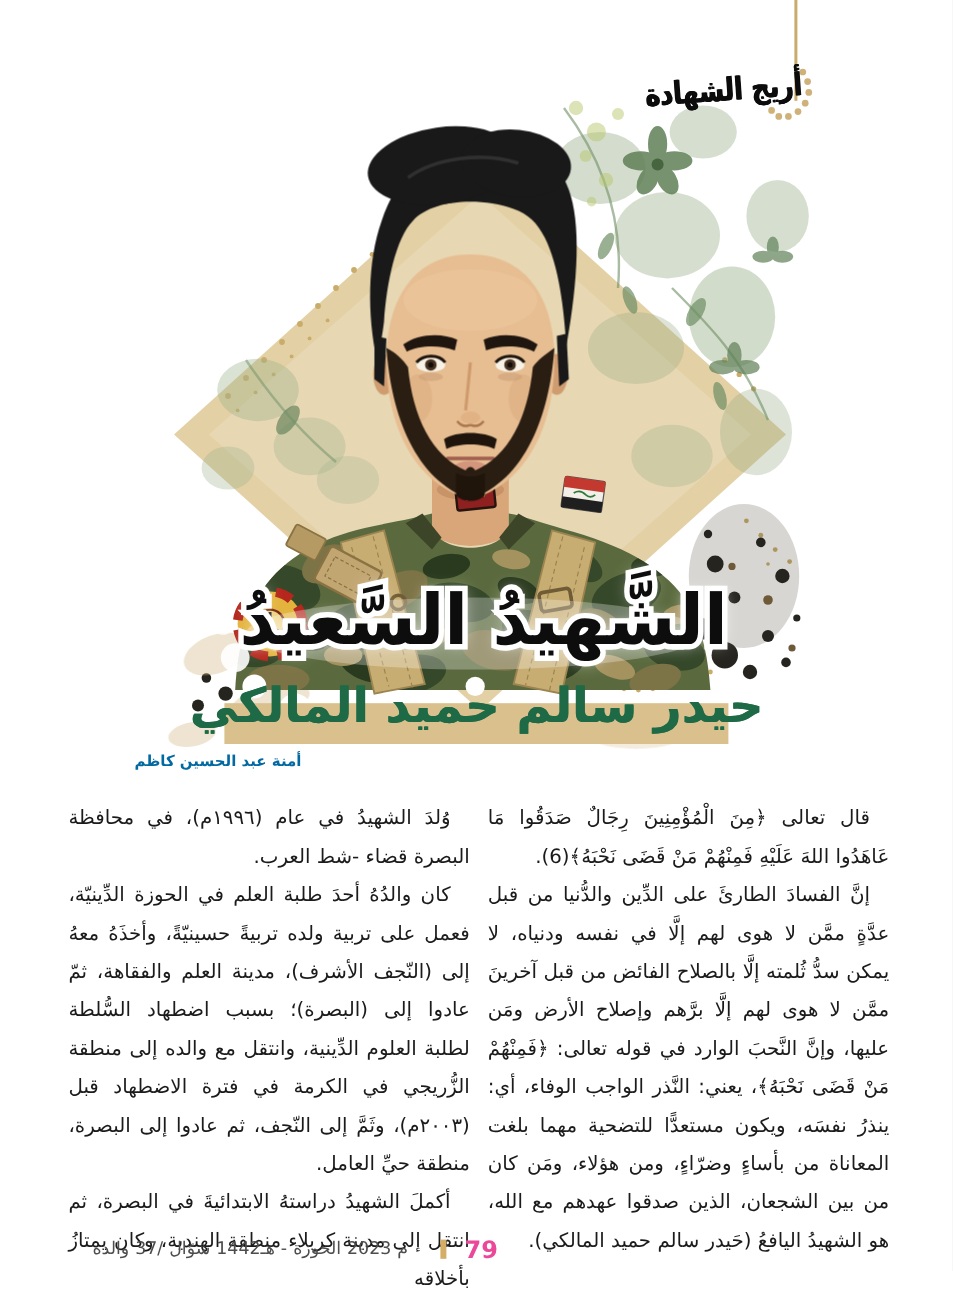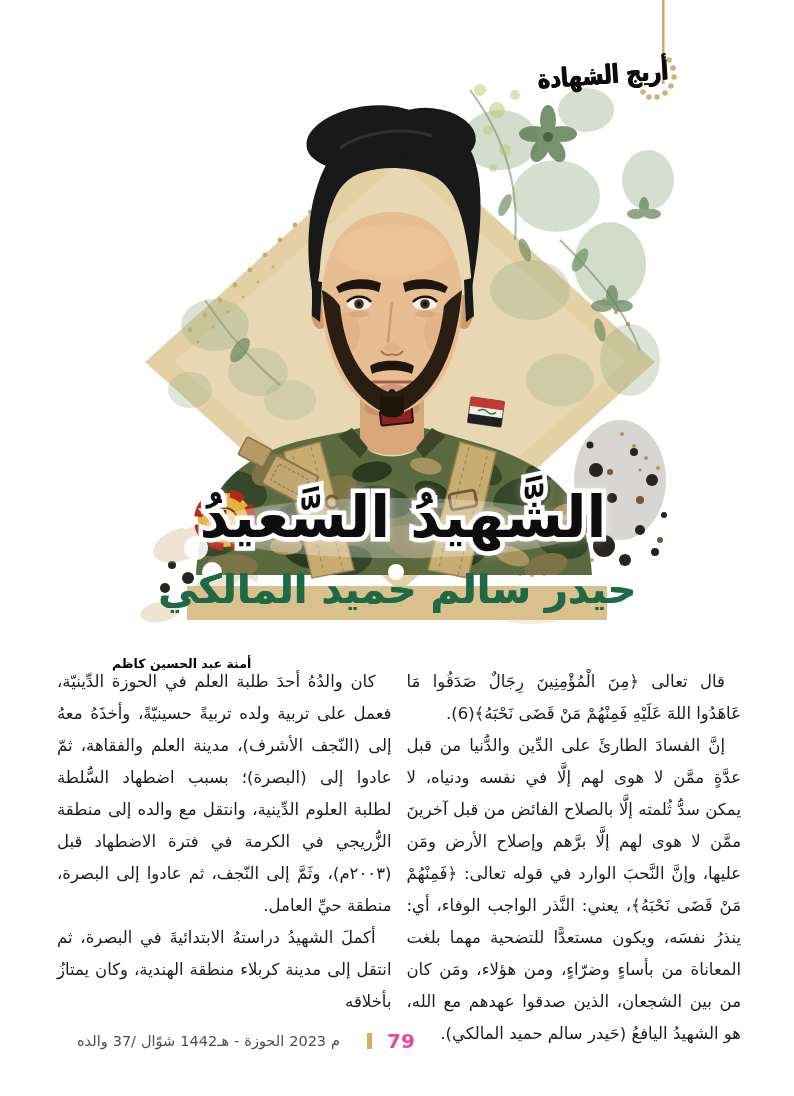--- a/index.html
+++ b/index.html
@@ -38,22 +38,22 @@
     background:#d9c08c;
   }
   .name-text{
     position:absolute;left:187px;top:556px;width:420px;height:66px;
     display:flex;align-items:center;justify-content:center;
     direction:rtl;font-weight:bold;font-size:40px;color:#1e6a46;
     white-space:nowrap;
     text-shadow:0.5px 0 0 #1e6a46;
   }
   .byline{
-    position:absolute;left:112px;top:656px;width:150px;
-    direction:rtl;text-align:left;font-size:12.5px;font-weight:bold;color:#000000;
+    position:absolute;left:112px;top:626px;width:150px;
+    direction:rtl;text-align:left;font-size:12.5px;font-weight:bold;color:#0369a1;
     white-space:nowrap;
   }
   
   .columns{
     position:absolute;left:57px;top:666px;width:684px;height:360px;
     display:flex;gap:15px;direction:rtl;
   }
   .col{flex:1;direction:rtl;}
   .col p{
     margin:0;text-align:justify;text-align-last:right;
@@ -383,20 +383,21 @@
   <div class="name-text">حيدر سالم حميد المالكي</div>
 
   <div class="byline">أمنة عبد الحسين كاظم</div>
 
   <section class="columns">
     <article class="col">
       <p>قال تعالى ﴿مِنَ الْمُؤْمِنِينَ رِجَالٌ صَدَقُوا مَا عَاهَدُوا اللهَ عَلَيْهِ فَمِنْهُمْ مَنْ قَضَى نَحْبَهُ﴾(6).</p>
       <p>إنَّ الفسادَ الطارئَ على الدِّين والدُّنيا من قبل عدَّةٍ ممَّن لا هوى لهم إلَّا في نفسه ودنياه، لا يمكن سدُّ ثُلمته إلَّا بالصلاح الفائض من قبل آخرينَ ممَّن لا هوى لهم إلَّا برَّهم وإصلاح الأرض ومَن عليها، وإنَّ النَّحبَ الوارد في قوله تعالى: ﴿فَمِنْهُمْ مَنْ قَضَى نَحْبَهُ﴾، يعني: النَّذر الواجب الوفاء، أي: ينذرُ نفسَه، ويكون مستعدًّا للتضحية مهما بلغت المعاناة من بأساءٍ وضرّاءٍ، ومن هؤلاء، ومَن كان من بين الشجعان، الذين صدقوا عهدهم مع الله، هو الشهيدُ اليافعُ (حَيدر سالم حميد المالكي).</p>
     </article>
     <article class="col">
+      <p>وُلدَ الشهيدُ في عام (١٩٩٦م)، في محافظة البصرة قضاء -شط العرب.</p>
       <p>كان والدُهُ أحدَ طلبة العلم في الحوزة الدِّينيّة، فعمل على تربية ولده تربيةً حسينيّةً، وأخذَهُ معهُ إلى (النّجف الأشرف)، مدينة العلم والفقاهة، ثمّ عادوا إلى (البصرة)؛ بسبب اضطهاد السُّلطة لطلبة العلوم الدِّينية، وانتقل مع والده إلى منطقة الزُّريجي في الكرمة في فترة الاضطهاد قبل (٢٠٠٣م)، وثَمَّ إلى النّجف، ثم عادوا إلى البصرة، منطقة حيِّ العامل.</p>
       <p>أكملَ الشهيدُ دراستهُ الابتدائيةَ في البصرة، ثم انتقل إلى مدينة كربلاء منطقة الهندية، وكان يمتازُ بأخلاقه</p>
     </article>
   </section>
 
   <footer class="footer">
     <span class="part">والده</span>
     <span class="part">37/</span>
     <span class="part">شوّال</span>
     <span class="part">1442هـ</span>

